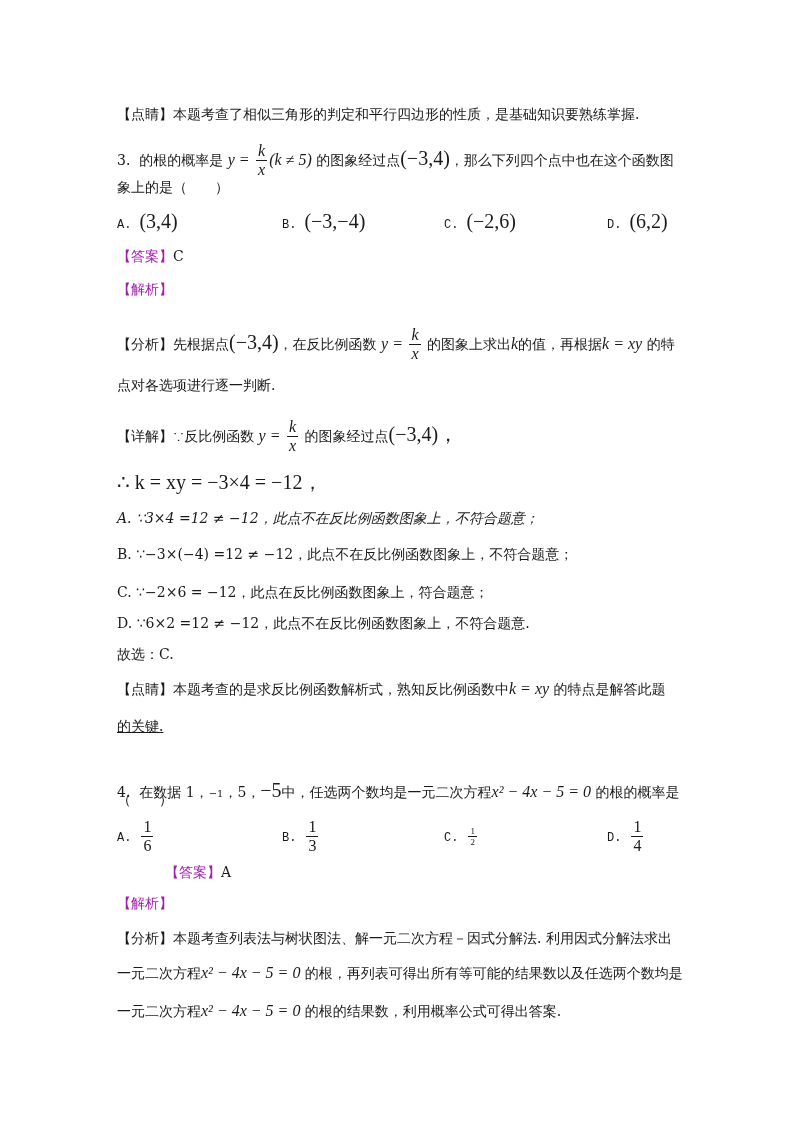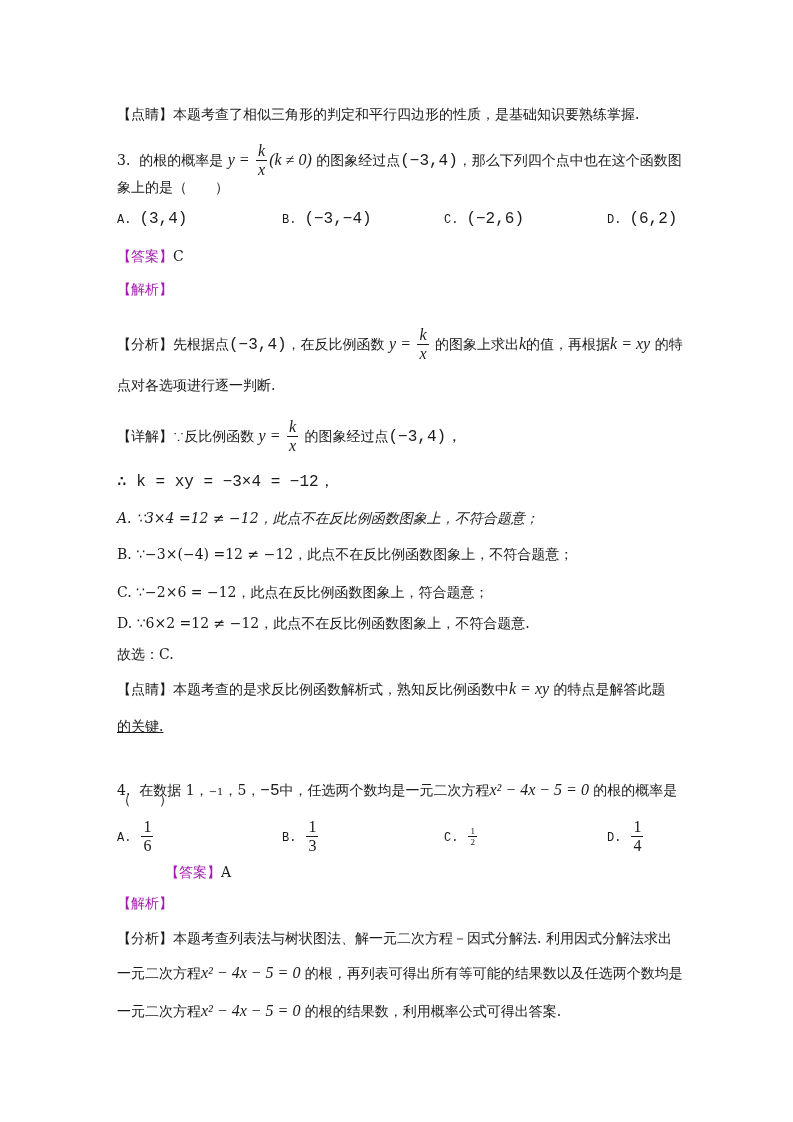--- a/index.html
+++ b/index.html
@@ -1,21 +1,21 @@
 <!DOCTYPE html>
 <html><head>
 <meta charset="utf-8">
 <style>
   html, body { margin: 0; padding: 0; background: #ffffff; }
   body { width: 793px; height: 1122px; position: relative; overflow: hidden;
          font-family: "DejaVu Serif", "Liberation Serif", serif; color: #1a1a1a; font-size: 14px; }
   .line { position: absolute; left: 117px; white-space: nowrap; line-height: 20px; }
   .label-blue { color: #a21caf; }
   .math { font-family: "Liberation Serif", "DejaVu Serif", serif; font-style: italic; font-size: 16px; }
-  .num { font-family: Liberation Mono, monospace; font-size: 16px; }
+  .num { font-family: Liberation Serif, serif; font-size: 20px; }
   .frac { display: inline-flex; flex-direction: column; align-items: center; vertical-align: middle; margin: 0 2px;
           font-family: "Liberation Serif", serif; font-size: 16px; line-height: 18px; }
   .frac .n { border-bottom: 1px solid #1a1a1a; padding: 0 2px; }
   .frac.it { font-style: italic; }
   .frac.small { font-size: 9px; line-height: 10px; }
   .opt { position: absolute; white-space: nowrap; }
   .optlabel { font-family: "Liberation Mono", monospace; font-size: 12px; margin-right: 8px; }
 </style>
 </head>
 <body>
@@ -24,21 +24,21 @@
   <span>【点睛】</span><span>本题考查了相似三角形的判定和平行四边形的性质，是基础知识要熟练掌握.</span>
 </div>
 
 <div class="line" style="top:142px;">
   <span>3.</span>&nbsp;
   <span>的根的概率是</span>
   <span class="math">y =</span>
   <span class="frac it">
       <span class="n">k</span>
       <span>x</span>
-    </span><span class="math">(k ≠ 0)</span>
+    </span><span class="math">(k ≠ 5)</span>
   <span>的图象经过点</span><span class="num">(−3,4)</span><span>，那么下列四个点中也在这个函数图</span>
 </div>
 <div class="line" style="top:177px;">
   <span>象上的是（　　）</span>
 </div>
 
 <div class="opt" style="left:117px; top:210px;"><span class="optlabel">A.</span><span class="num">(3,4)</span></div>
 <div class="opt" style="left:282px; top:210px;"><span class="optlabel">B.</span><span class="num">(−3,−4)</span></div>
 <div class="opt" style="left:444px; top:210px;"><span class="optlabel">C.</span><span class="num">(−2,6)</span></div>
 <div class="opt" style="left:607px; top:210px;"><span class="optlabel">D.</span><span class="num">(6,2)</span></div>

